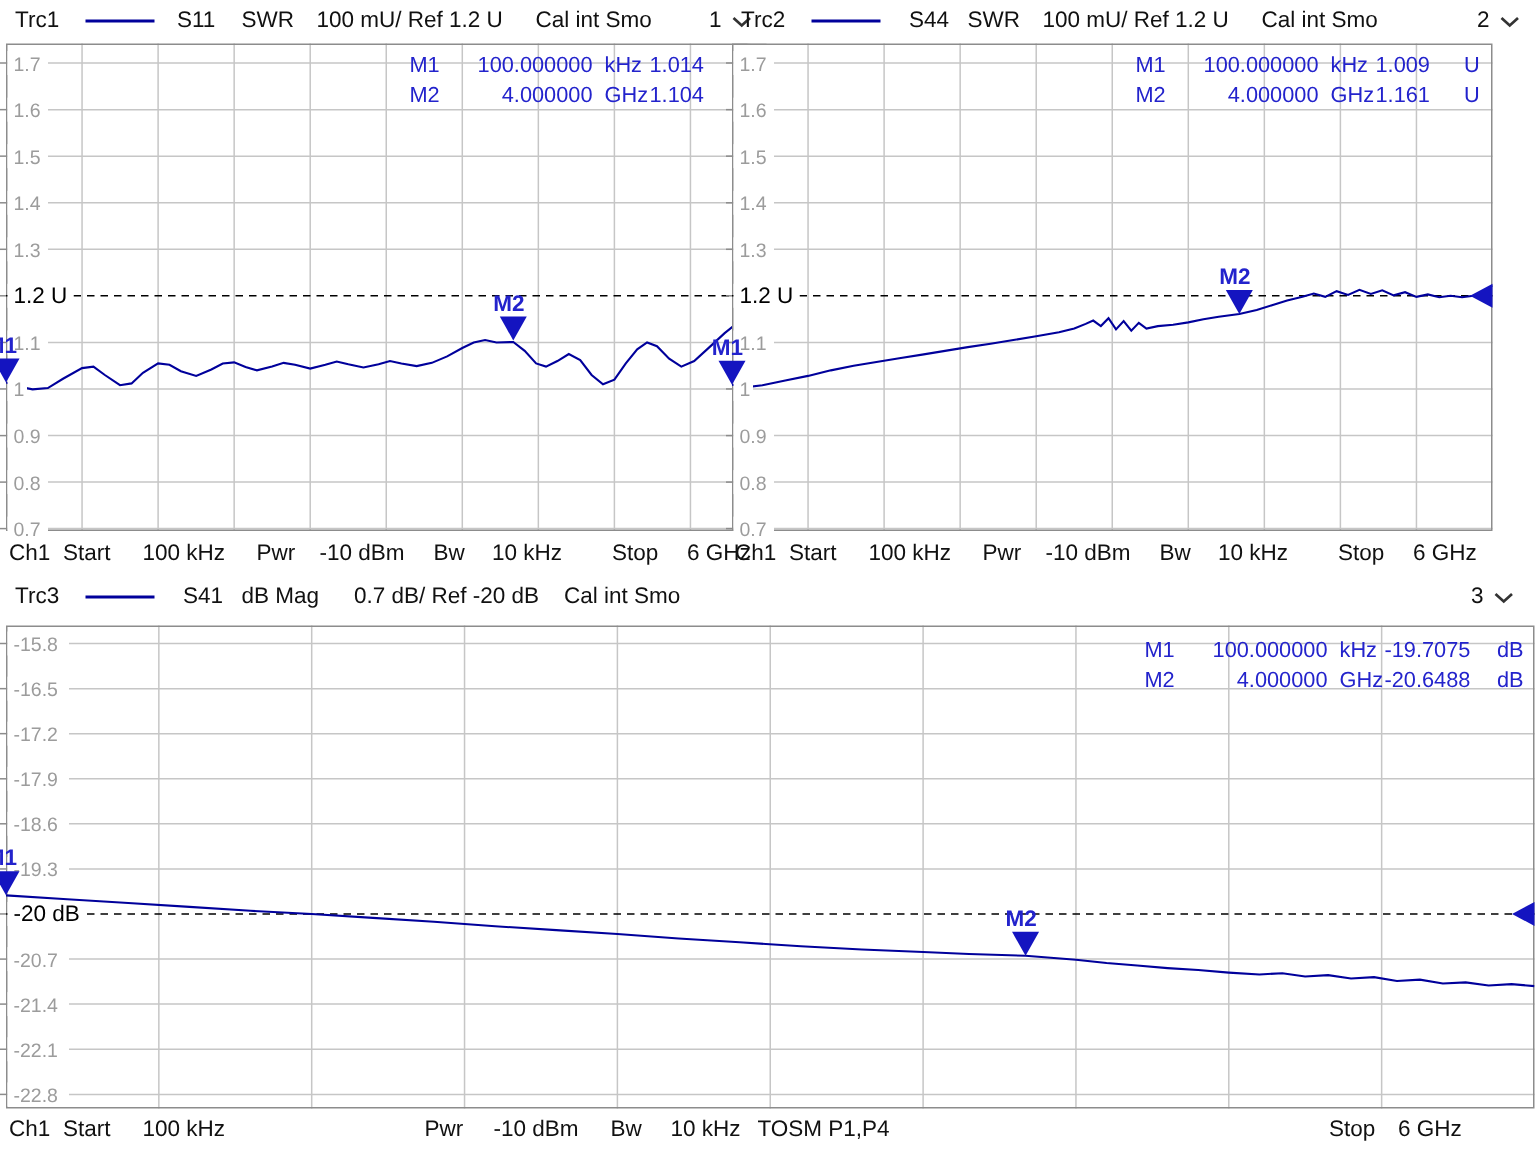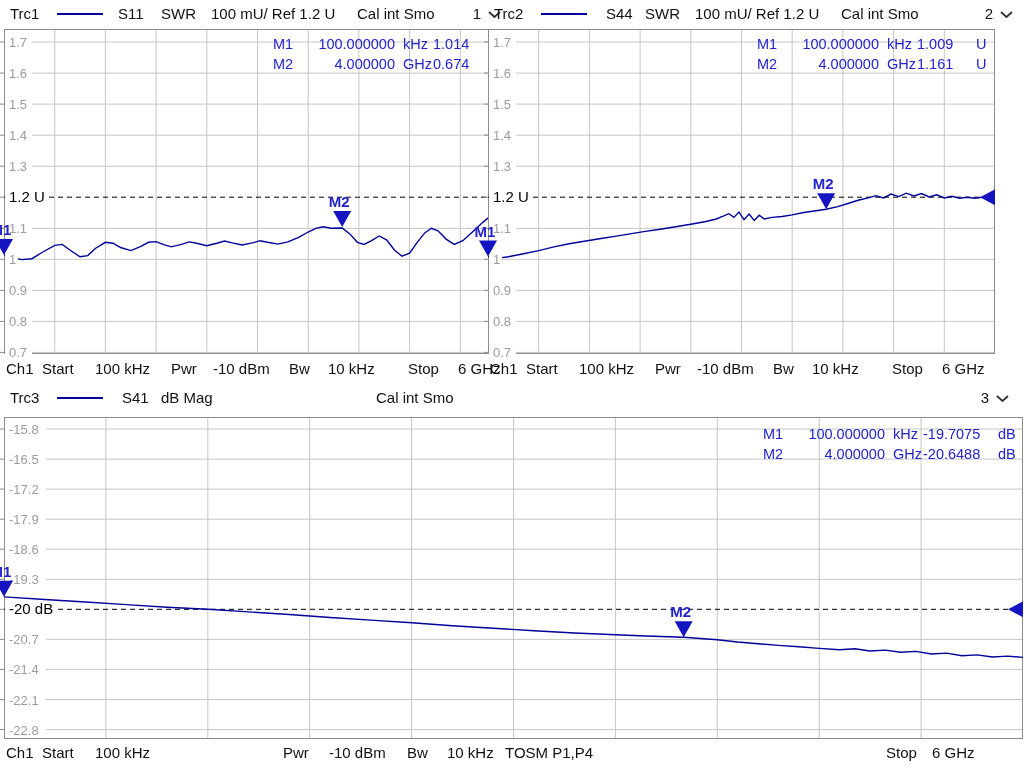--- a/index.html
+++ b/index.html
@@ -119,21 +119,21 @@
         </svg>
       <div class="readout">
         <span class="ro-name">M1</span>
         <span class="ro-stim">100.000000</span>
         <span class="ro-unit">kHz</span>
         <span class="ro-val">1.014</span>
         <span class="ro-vunit">U</span>
         <span class="ro-name">M2</span>
         <span class="ro-stim">4.000000</span>
         <span class="ro-unit">GHz</span>
-        <span class="ro-val">0.674</span>
+        <span class="ro-val">1.104</span>
         <span class="ro-vunit">U</span>
       </div>
     </div>
     <div class="ftr">
       <span style="left:6px">Ch1</span>
       <span style="left:42px">Start</span>
       <span style="left:95px">100 kHz</span>
       <span style="left:171px">Pwr</span>
       <span style="left:213px">-10 dBm</span>
       <span style="left:289px">Bw</span>
@@ -249,20 +249,21 @@
       <span style="left:458px">6 GHz</span>
     </div>
   </div>
 
   <div class="panel" id="p3">
     <div class="hdr">
       <span class="h" style="left:10px">Trc3</span>
       <span class="tline" style="left:57px"></span>
       <span class="h" style="left:122px">S41</span>
       <span class="h" style="left:161px">dB Mag</span>
+      <span class="h" style="left:236px">0.7 dB/ Ref -20 dB</span>
       <span class="h" style="left:376px">Cal int Smo</span>
       <span class="hnum" style="right:14px">
         <span>3</span>
         <svg width="15" height="9" viewBox="0 0 15 9">
             <polyline points="2,2 7.5,7 13,2" fill="none" stroke="#333" stroke-width="1.8"></polyline>
           </svg>
       </span>
     </div>
     <div class="plot" style="left:4px;top:33px;width:1019px;height:322px">
       <svg width="1019" height="322">

